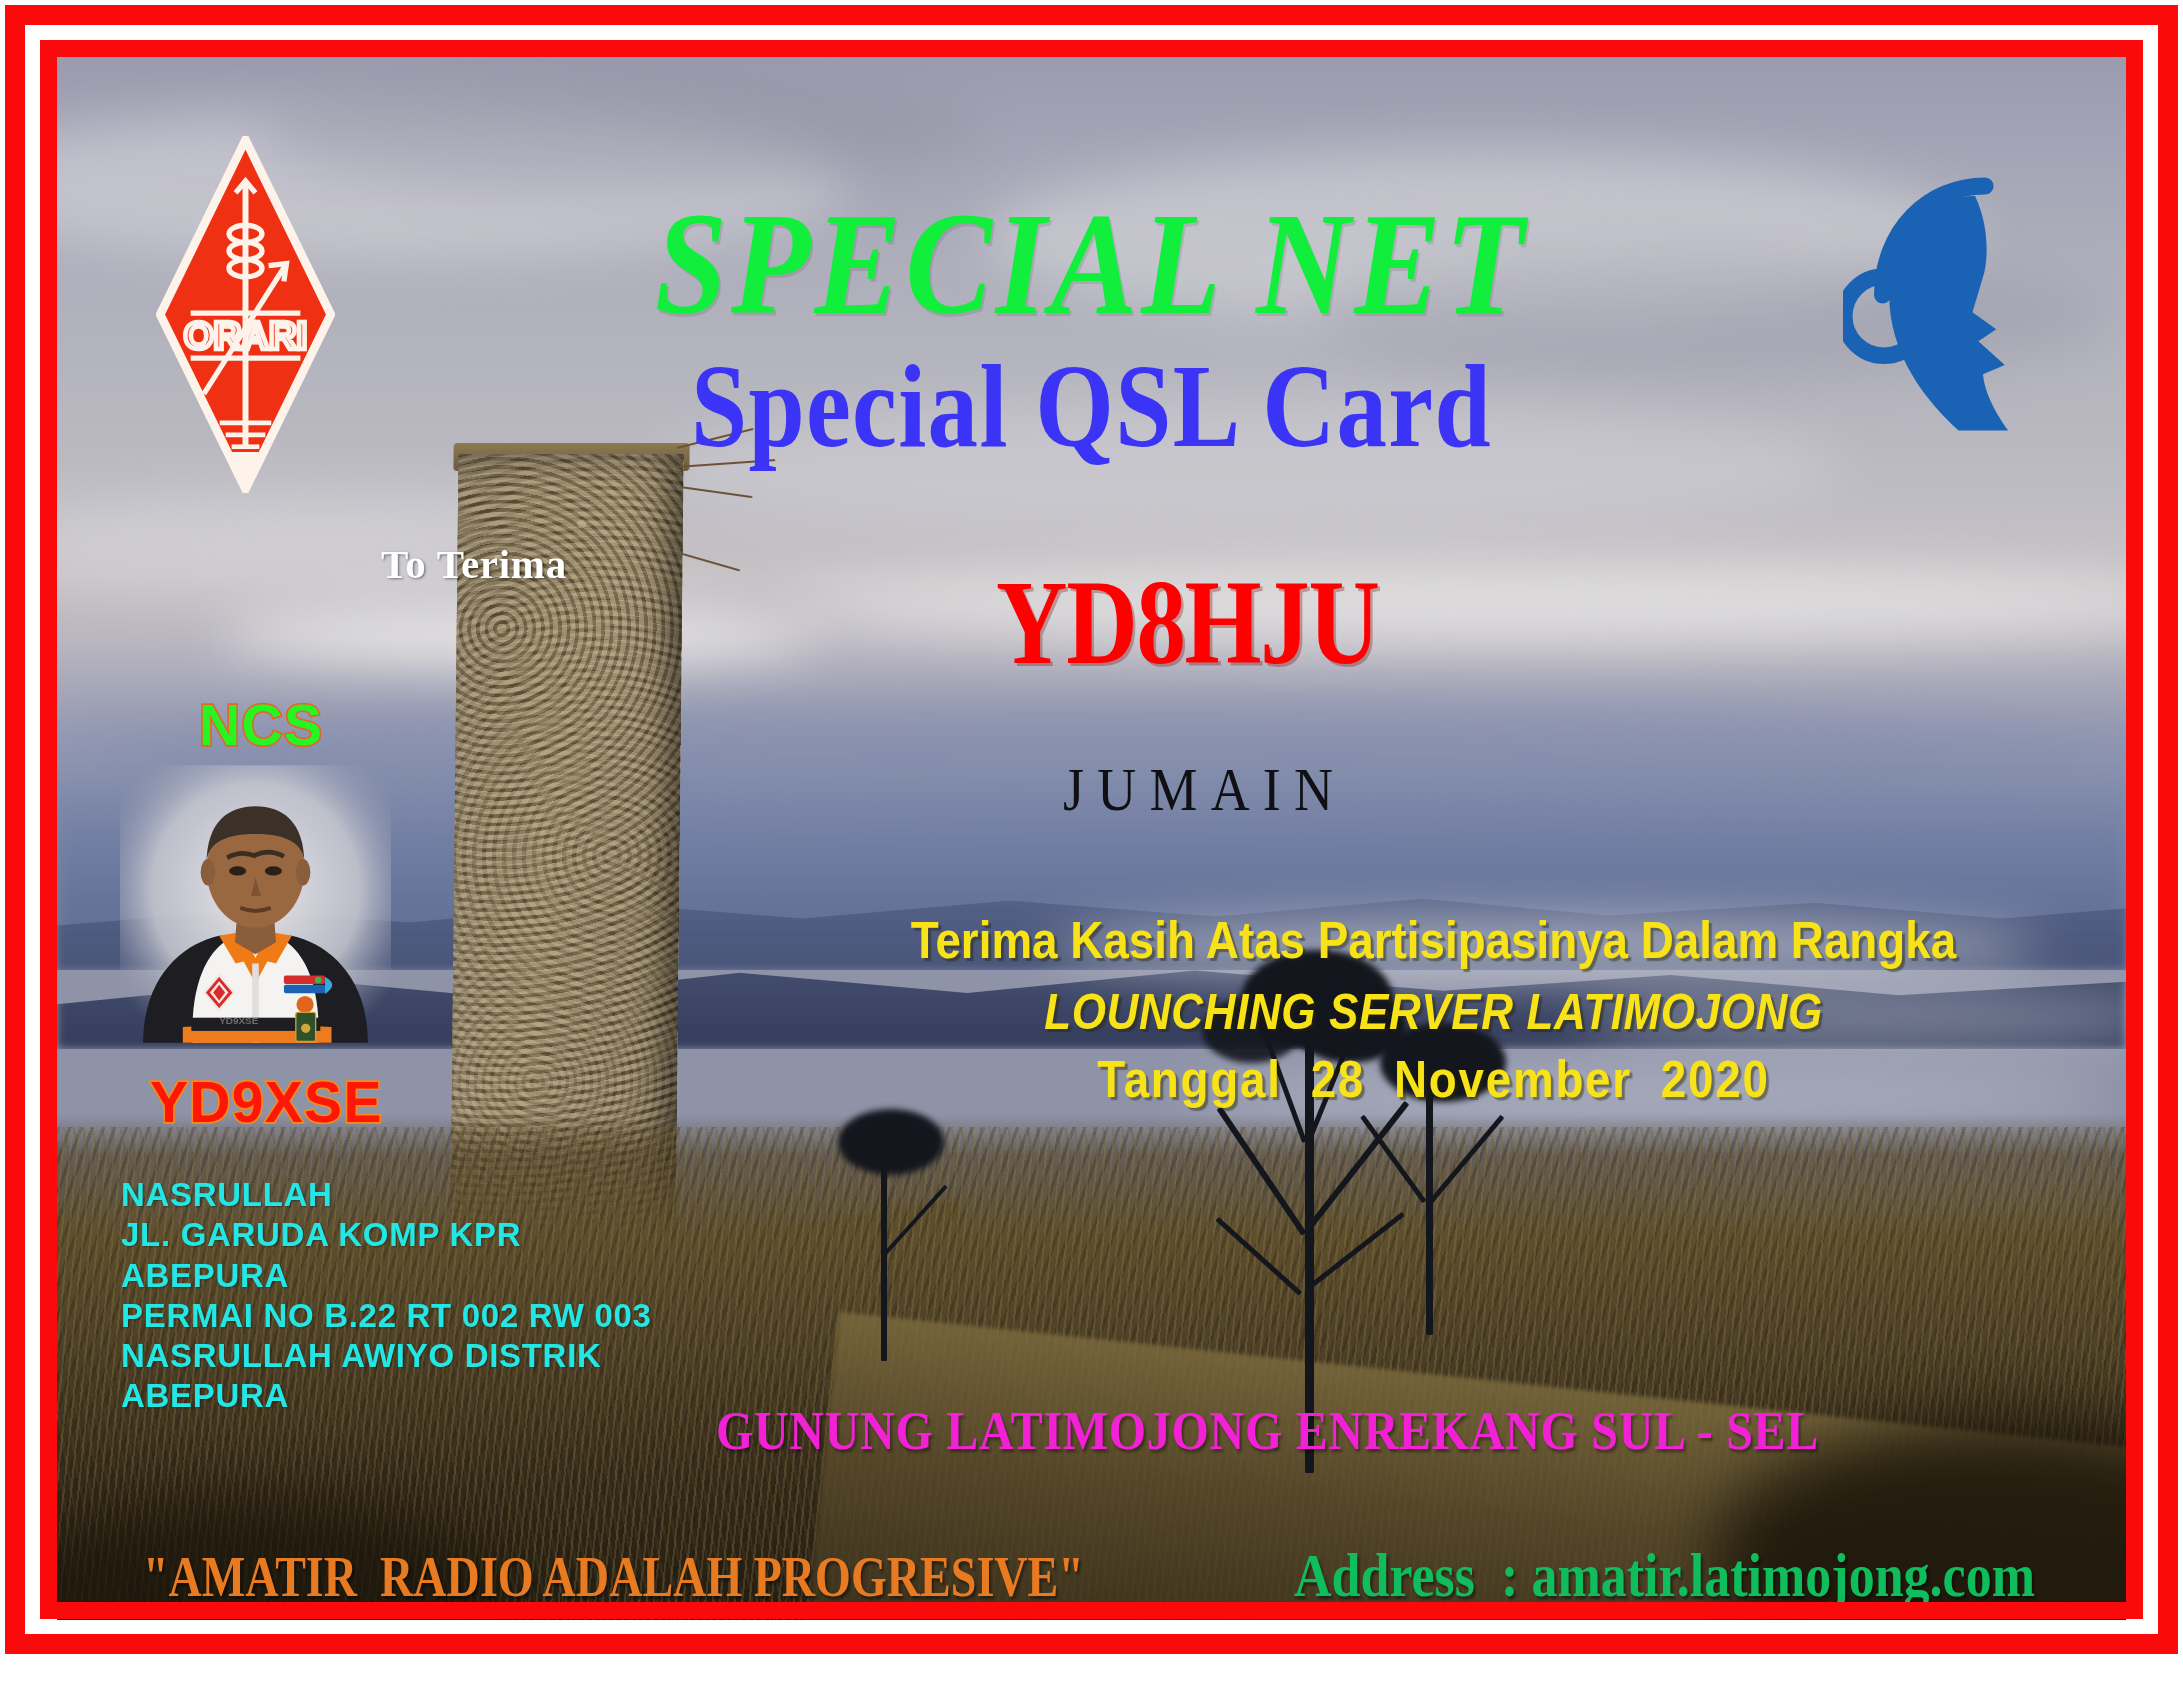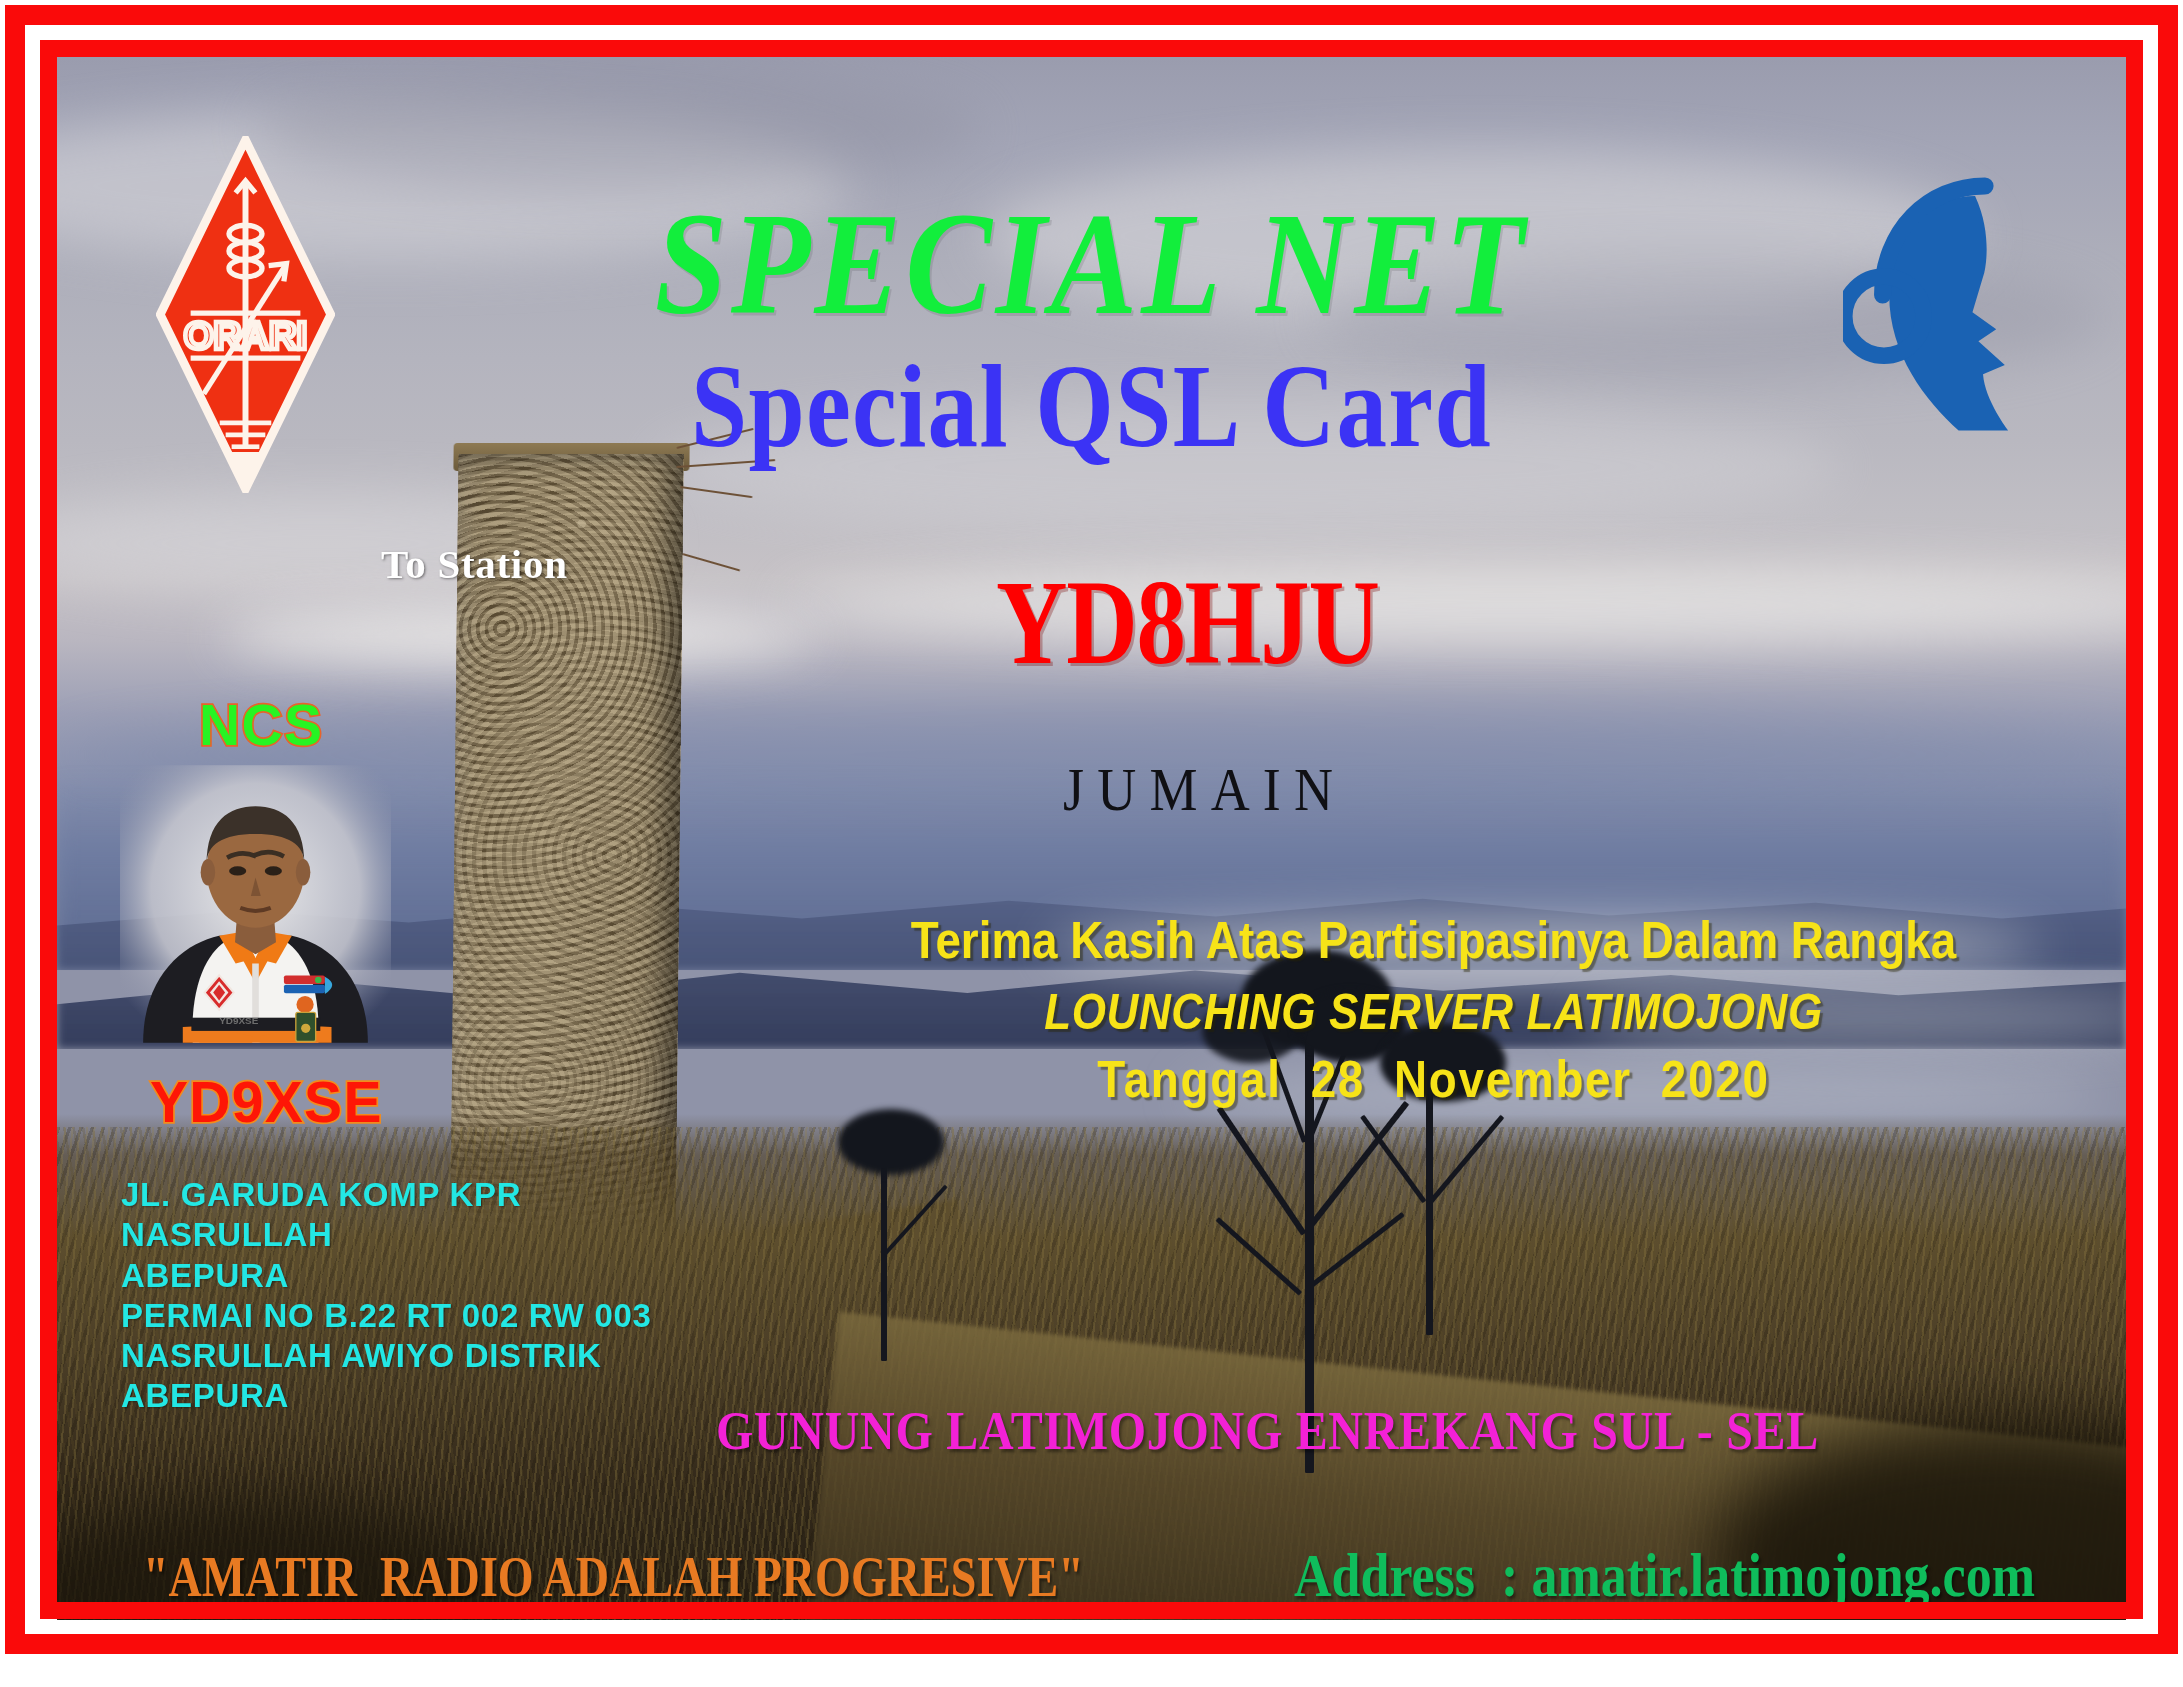--- a/index.html
+++ b/index.html
@@ -475,34 +475,34 @@
         </g>
 
         <circle cx="280" cy="362" r="13" fill="#e0651f"></circle>
         <rect x="266" y="374" width="30" height="44" rx="3" fill="#30502c" stroke="#c9a23a" stroke-width="2"></rect>
         <circle cx="281" cy="398" r="7" fill="#cfa83c"></circle>
       </svg>
     </div>
 
     <div class="t" id="title-special-net">SPECIAL NET</div>
     <div class="t" id="title-qsl-card">Special QSL Card</div>
-    <div class="t" id="to-station">To Station</div>
+    <div class="t" id="to-station">To Terima</div>
     <div class="t" id="callsign">YD8HJU</div>
     <div class="t" id="opname">JUMAIN</div>
 
     <div class="t yellow-line" id="thanks-line">Terima Kasih Atas Partisipasinya Dalam Rangka</div>
     <div class="t yellow-line" id="event-line">LOUNCHING SERVER LATIMOJONG</div>
     <div class="t yellow-line" id="date-line">Tanggal  28  November  2020</div>
 
     <div class="t" id="ncs-label">NCS</div>
     <div class="t" id="op-callsign">YD9XSE</div>
 
     <div id="address-block">
+      <div>NASRULLAH</div>
       <div>JL. GARUDA KOMP KPR</div>
-      <div>NASRULLAH</div>
       <div>ABEPURA</div>
       <div>PERMAI NO B.22 RT 002 RW 003</div>
       <div>NASRULLAH AWIYO DISTRIK</div>
       <div>ABEPURA</div>
     </div>
 
     <table id="qso-table">
       <tbody>
     </tbody>
       </table>

